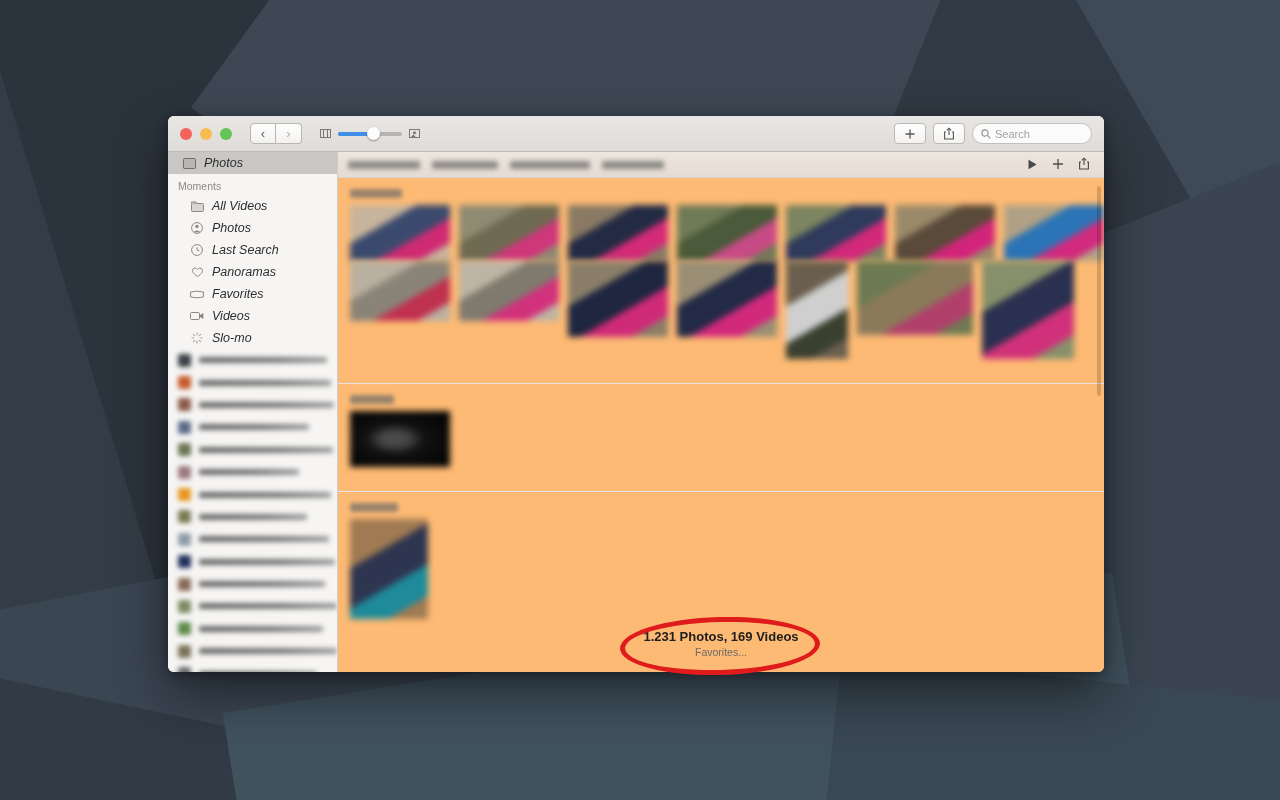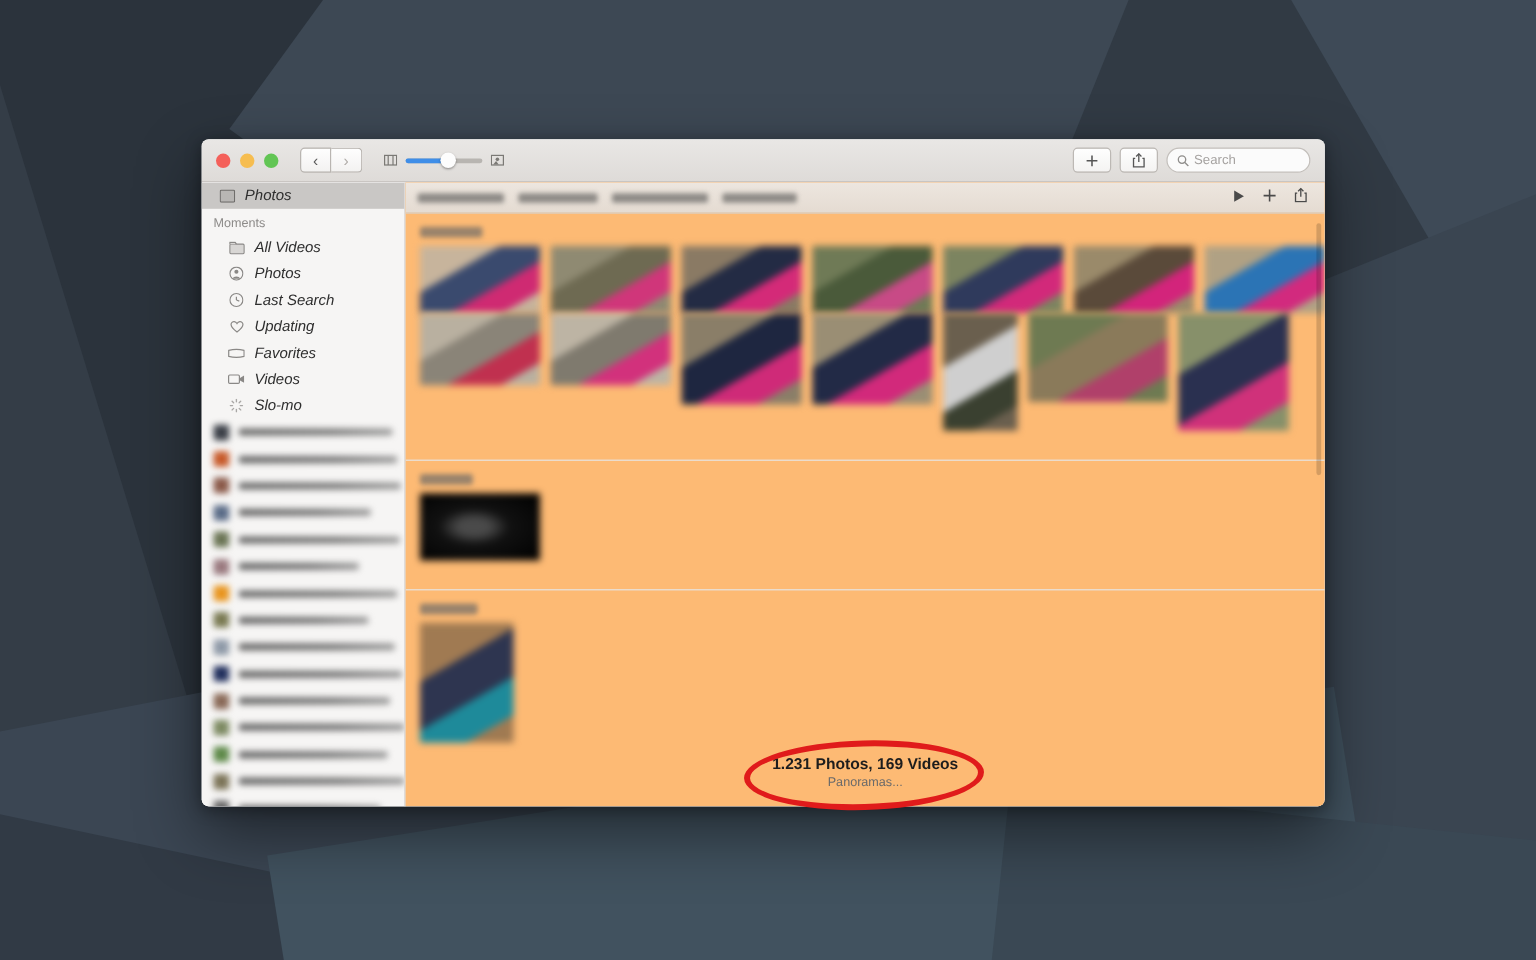--- a/index.html
+++ b/index.html
@@ -326,21 +326,21 @@
           </span>
           <span>Last Search</span>
         </div>
 
         <div class="sb-row">
           <span class="sb-icon">
             <svg width="13" height="12" viewBox="0 0 13 12">
               <path d="M6.5 10.6 C2 7.4 0.8 5.2 1.9 3.2 C3 1.4 5.4 1.8 6.5 3.6 C7.6 1.8 10 1.4 11.1 3.2 C12.2 5.2 11 7.4 6.5 10.6 Z" fill="none" stroke="#8a8886"></path>
             </svg>
           </span>
-          <span>Updating</span>
+          <span>Panoramas</span>
         </div>
 
         <div class="sb-row">
           <span class="sb-icon">
             <svg width="14" height="9" viewBox="0 0 14 9">
               <path d="M0.6 2 Q7 0.3 13.4 2 L13.4 7 Q7 8.7 0.6 7 Z" fill="none" stroke="#8a8886"></path>
             </svg>
           </span>
           <span>Favorites</span>
         </div>
@@ -500,20 +500,20 @@
             <div class="grid">
               <div class="ph" style="width: 78px; height: 100px; background: linear-gradient(150deg, rgb(160, 122, 82) 0px, rgb(160, 122, 82) 34%, rgb(46, 53, 80) 34%, rgb(46, 53, 80) 62%, rgb(30, 138, 154) 62%, rgb(30, 138, 154) 84%, rgb(160, 122, 82) 84%);"></div>
             </div>
             <div style="height: 12px;"></div>
           </div>
 
         <div class="vscroll"></div>
 
         <div id="status">
           <div class="count">1.231 Photos, 169 Videos</div>
-          <div class="sub">Panoramas...</div>
+          <div class="sub">Favorites...</div>
         </div>
       </div>
     </div>
   </div>
 
   <div id="annot"></div>
 </div>
 
 </body></html>

